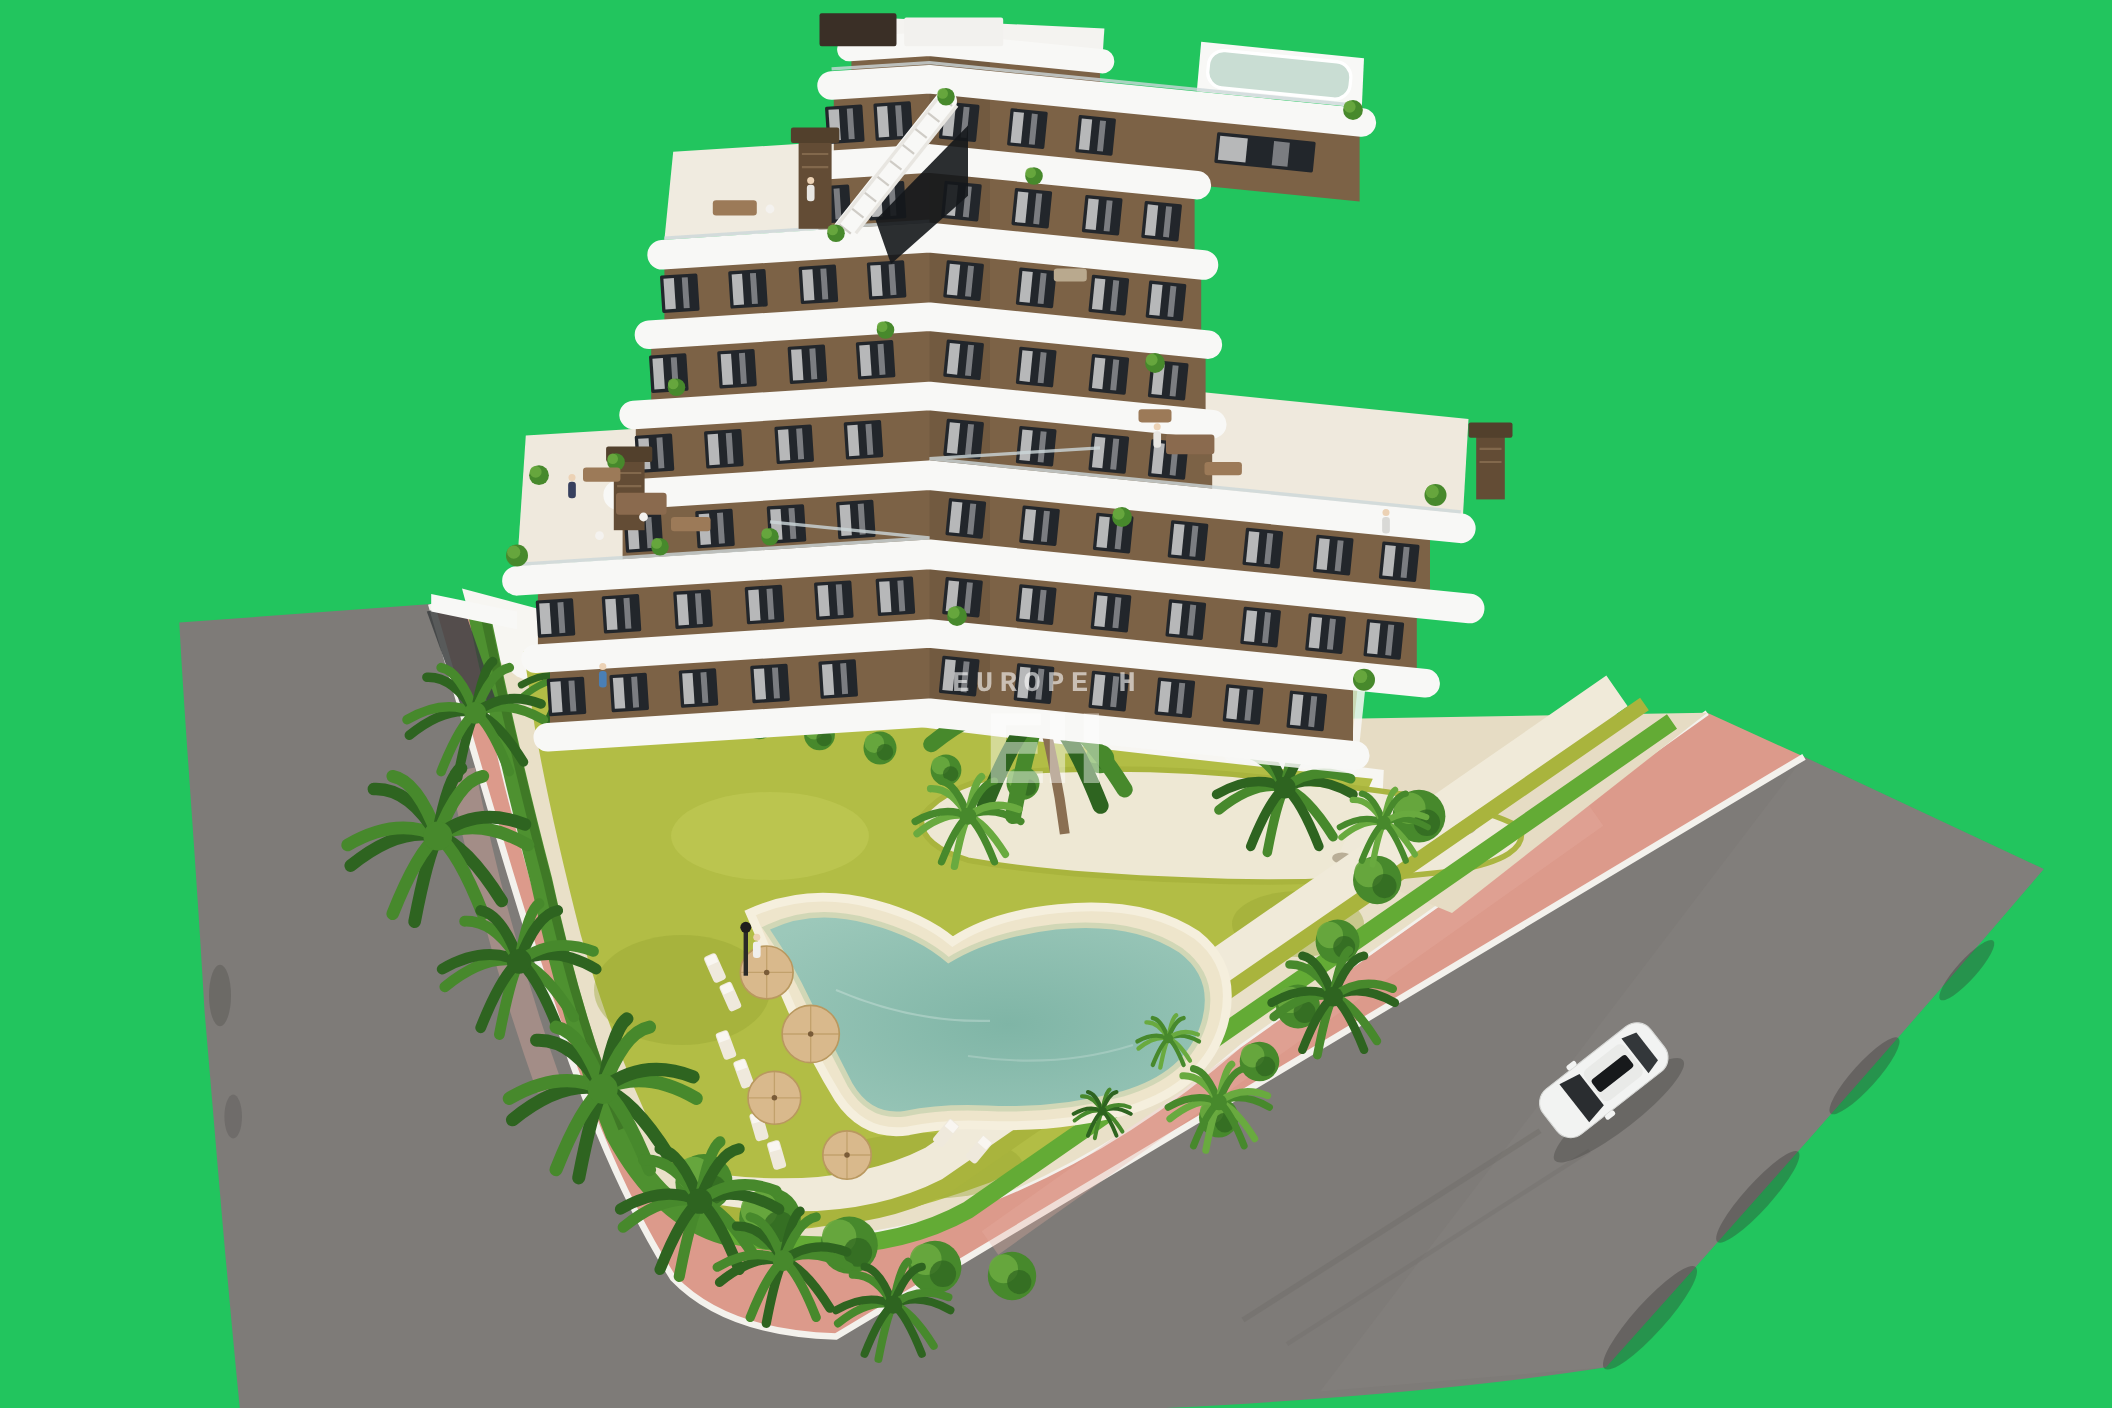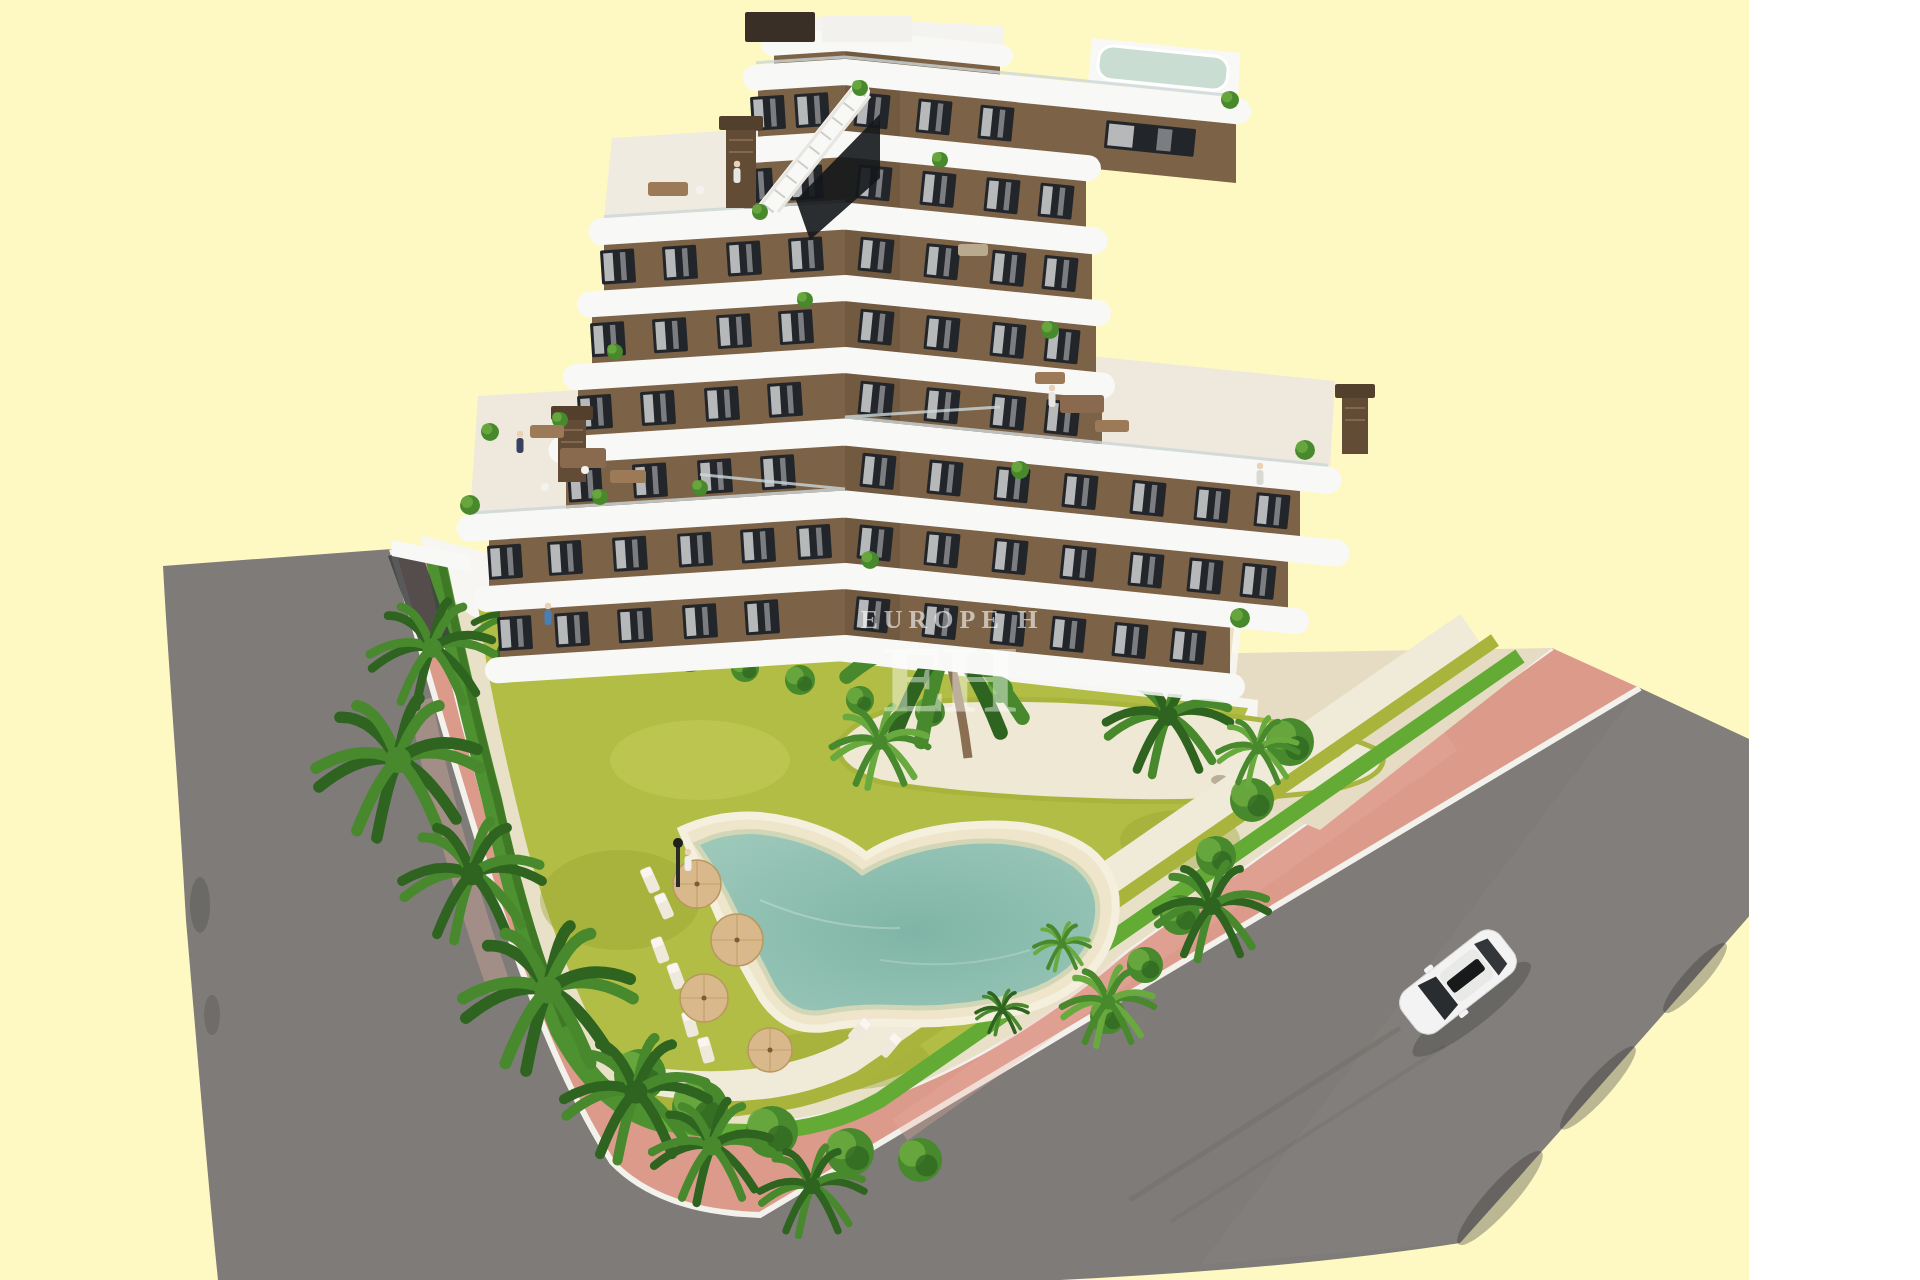--- a/index.html
+++ b/index.html
@@ -1,17 +1,17 @@
 <!DOCTYPE html>
 <html><head>
 <meta charset="utf-8">
 <style>
   html,body{margin:0;padding:0;background:#ffffff;}
-  .stage{position:relative;width:1749px;height:1280px;background:#fef9c3;overflow:hidden;
-         font-family:Liberation Serif, serif;}
+  .stage{position:relative;width:1920px;height:1280px;background:#22c55e;overflow:hidden;
+         font-family:Liberation Mono, monospace;}
   svg{position:absolute;inset:0;display:block;}
   text{user-select:none;}
 </style>
 </head>
 <body>
 
 <div class="stage">
   <svg viewBox="0 0 1920 1280" width="1920" height="1280">
     <g id="layers">
         <g>

